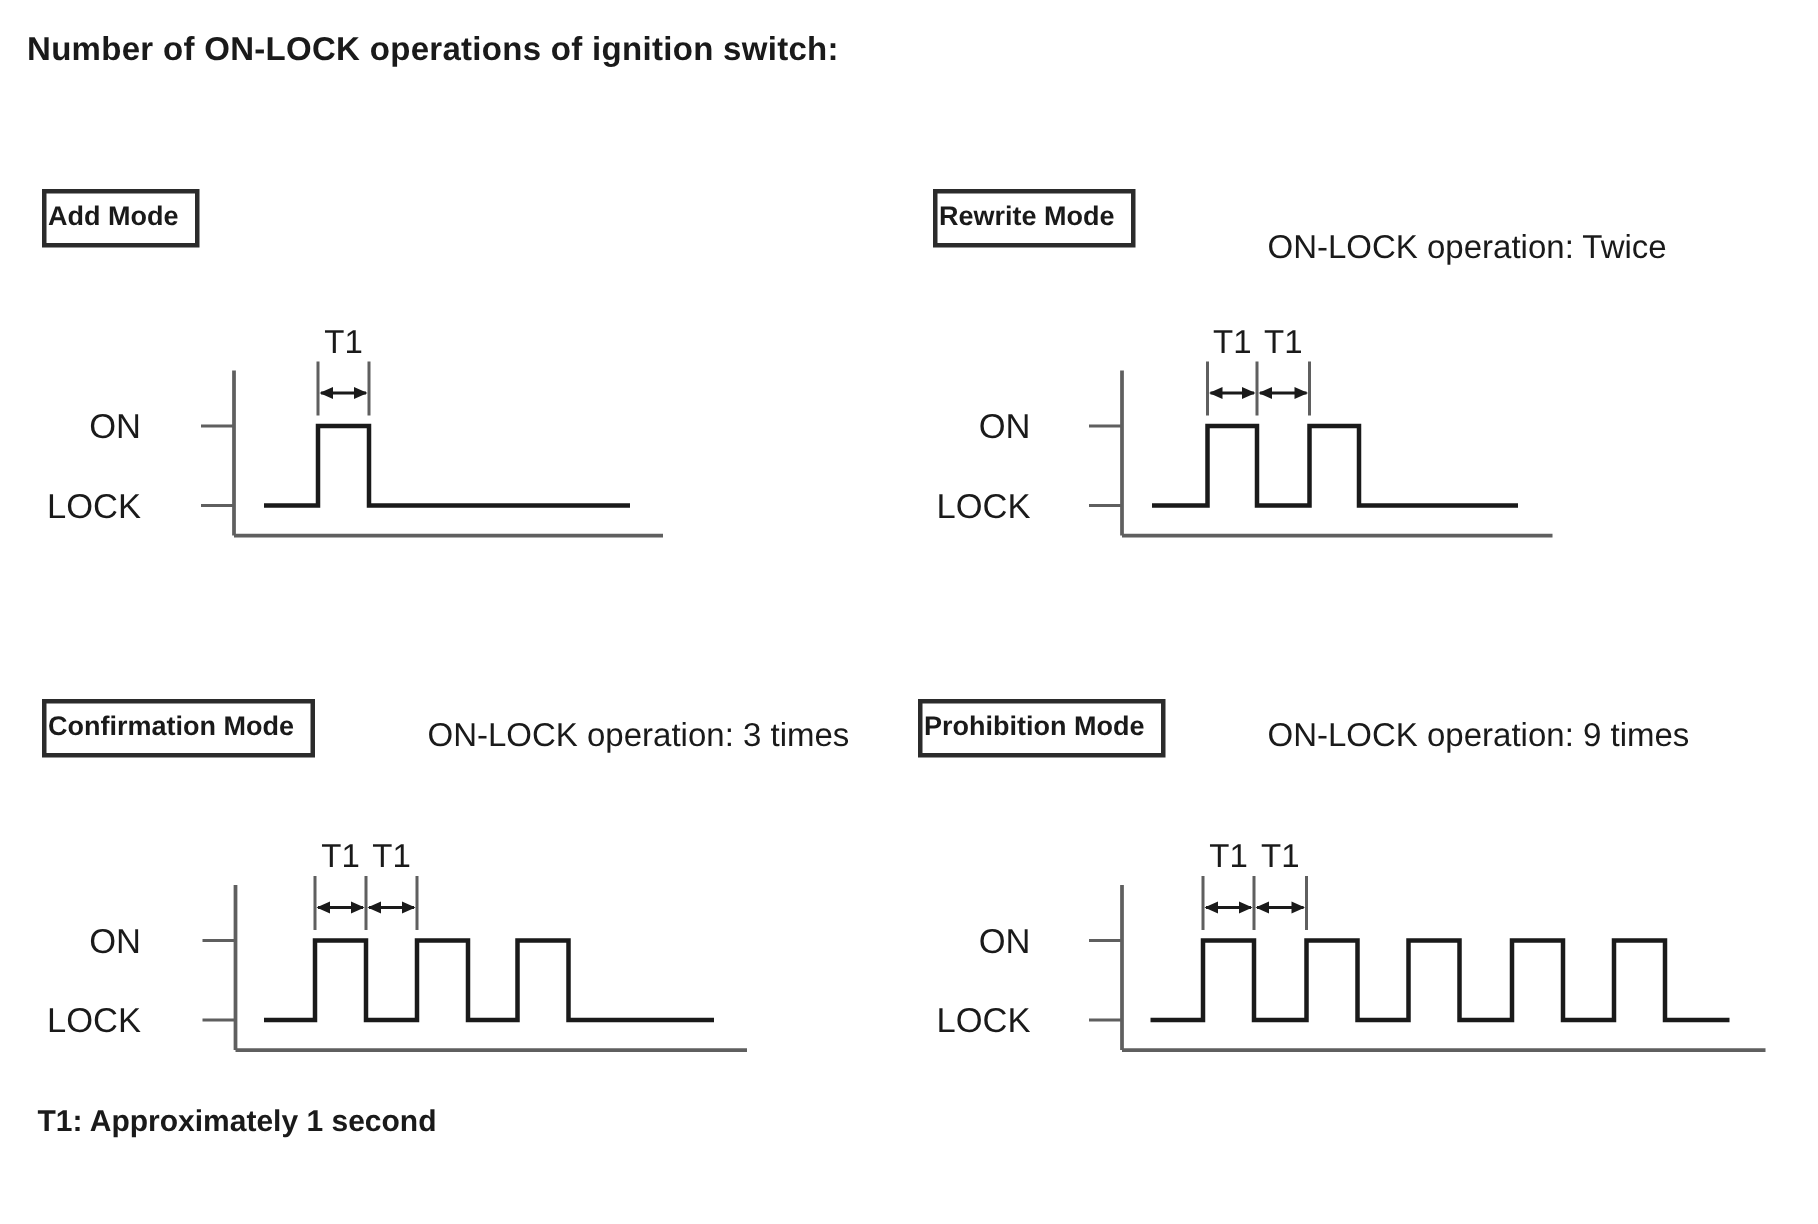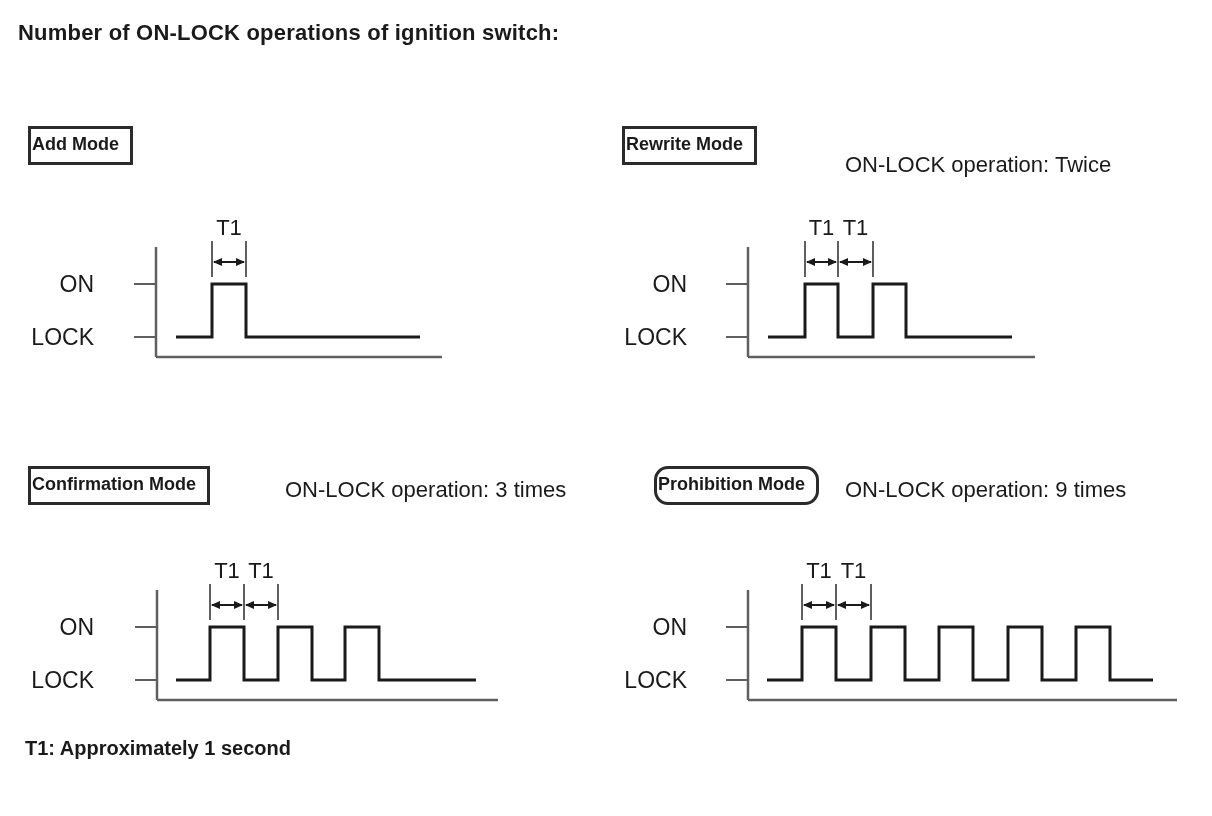--- a/index.html
+++ b/index.html
@@ -32,21 +32,21 @@
   }
   .op-text {
     position: absolute;
     font-size: 22px;
     white-space: nowrap;
     line-height: 1.2;
   }
   .pos-box-0 { left: 28px;  top: 126px; }
   .pos-box-1 { left: 622px; top: 126px; }
   .pos-box-2 { left: 28px;  top: 466px; }
-  .pos-box-3 { left: 654px; top: 466px; border-radius: 14px; }
+  .pos-box-3 { left: 612px; top: 466px; }
   .pos-op-0  { left: 285px; top: 137px; }
   .pos-op-1  { left: 845px; top: 137px; margin-top: 15px; }
   .pos-op-2  { left: 285px; top: 477px; }
   .pos-op-3  { left: 845px; top: 477px; }
   svg.wf { position: absolute; display: block; }
   .footnote {
     position: absolute;
     left: 25px; top: 737px;
     font-size: 20px;
     font-weight: bold;

